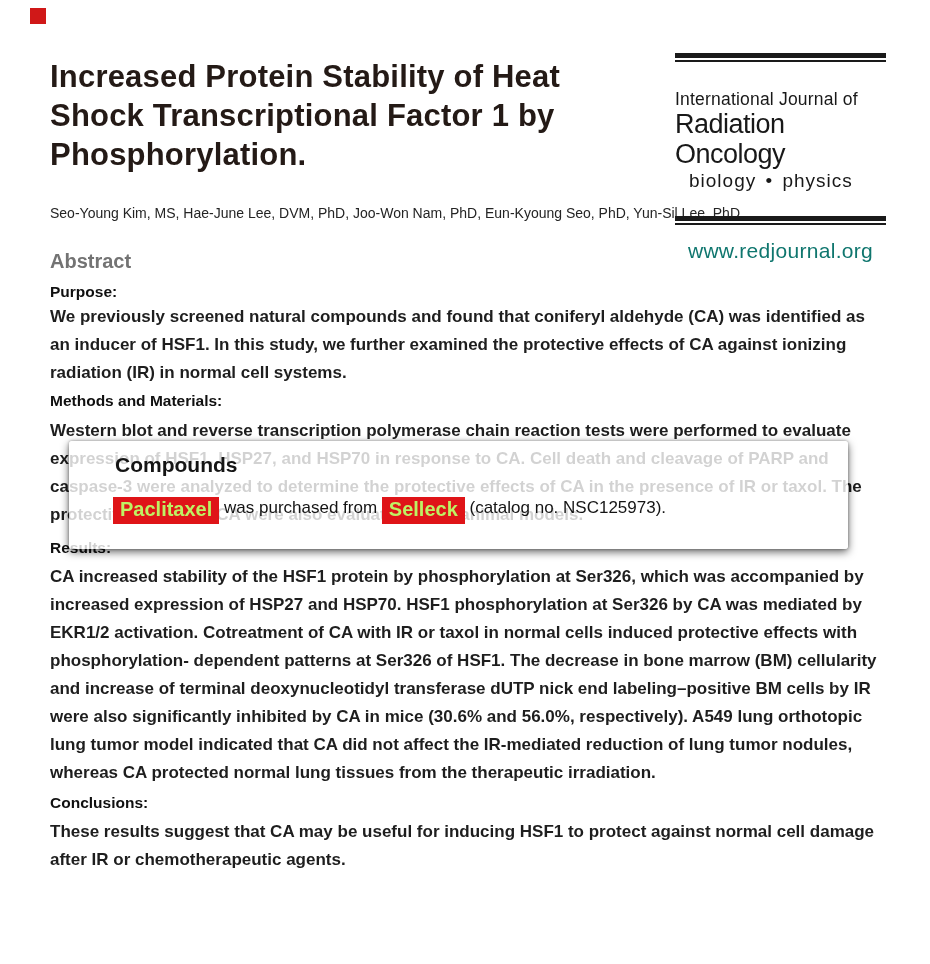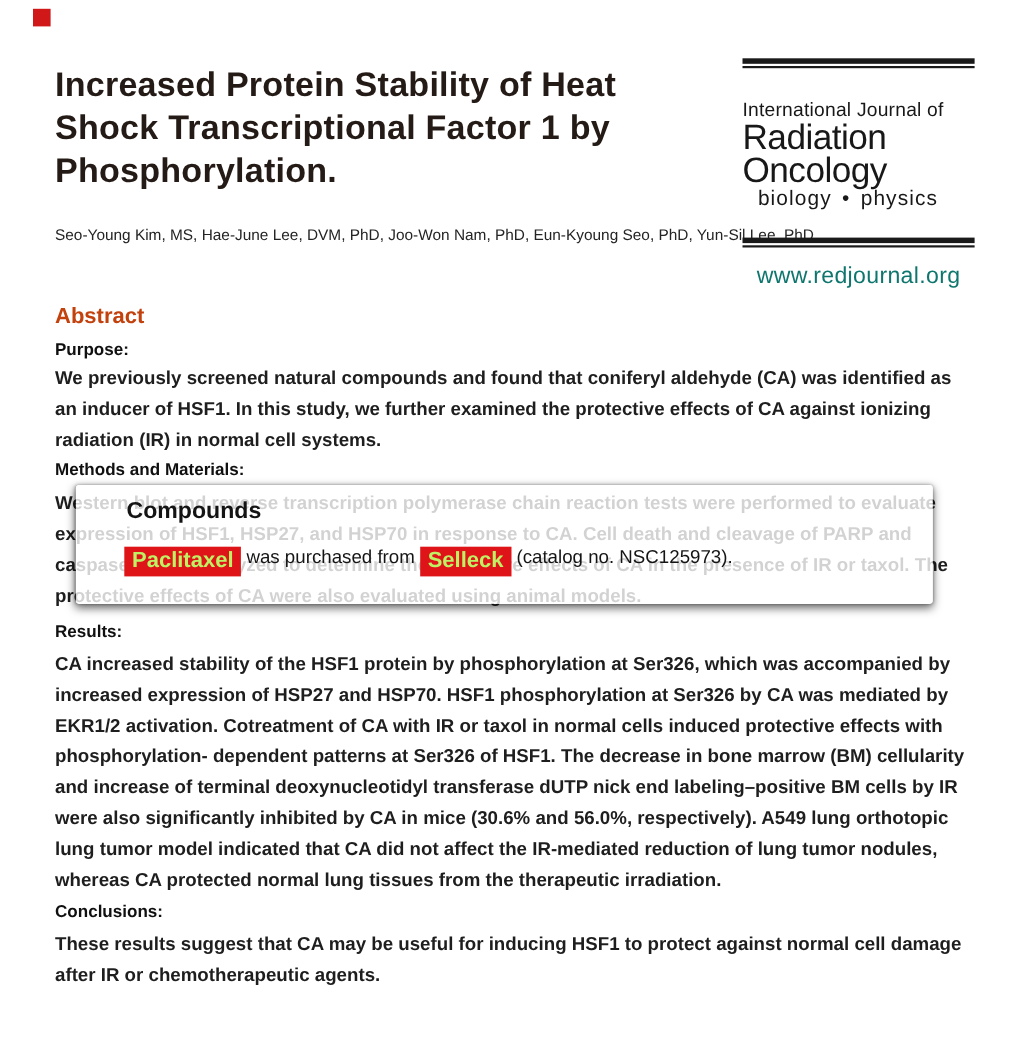--- a/index.html
+++ b/index.html
@@ -13,29 +13,29 @@
   .title { margin:57px 0 0 50px; width:625px; font-size:31px; line-height:39px;
            font-weight:bold; color:#241a16; letter-spacing:0.2px; }
   .title span { display:block; }
 
   
   .logo { position:absolute; left:675px; top:53px; width:211px;
           font-family:Liberation Sans, sans-serif; color:#181818; }
   .bar  { height:5px; background:#1a1a1a; }
   .hair { height:2px; background:#1a1a1a; margin-top:2px; }
   .logo-l1 { margin-top:28px; font-size:17.5px; line-height:19px; letter-spacing:0.2px; }
-  .logo-l2 { font-size:32px; line-height:30px; letter-spacing:-0.5px; }
+  .logo-l2 { font-size:27px; line-height:30px; letter-spacing:-0.5px; }
   .logo-l3 { margin:1px 0 0 14px; font-size:19px; line-height:22px; letter-spacing:1px; word-spacing:3px; }
   .logo-rule2 { margin-top:24px; }
   .logo-url { display:block; margin-top:14px; font-size:21px; text-align:center;
               color:#0f766e; text-decoration:none; letter-spacing:0.3px; }
 
   .authors { margin:31px 0 0 50px; font-size:14px; color:#242424; }
 
-  .abstract-h { margin:56px 0 0 50px; font-size:20px; font-weight:bold; color:#c2410c; }
+  .abstract-h { margin:29px 0 0 50px; font-size:20px; font-weight:bold; color:#737373; }
 
   .sec-h { margin-left:50px; font-size:15.5px; font-weight:bold; color:#101010; line-height:18px; }
   .sec-p { margin-left:50px; width:834px; font-size:17px; line-height:28px; color:#1e1e1e;font-weight:bold; }
 
   .h-purpose { margin-top:10px; }
   .p-purpose { margin-top:2px; }
   .h-methods { margin-top:5px; }
   .p-methods { margin-top:7px; }
   .h-results { margin-top:10px; }
   .p-results { margin-top:6px; }

